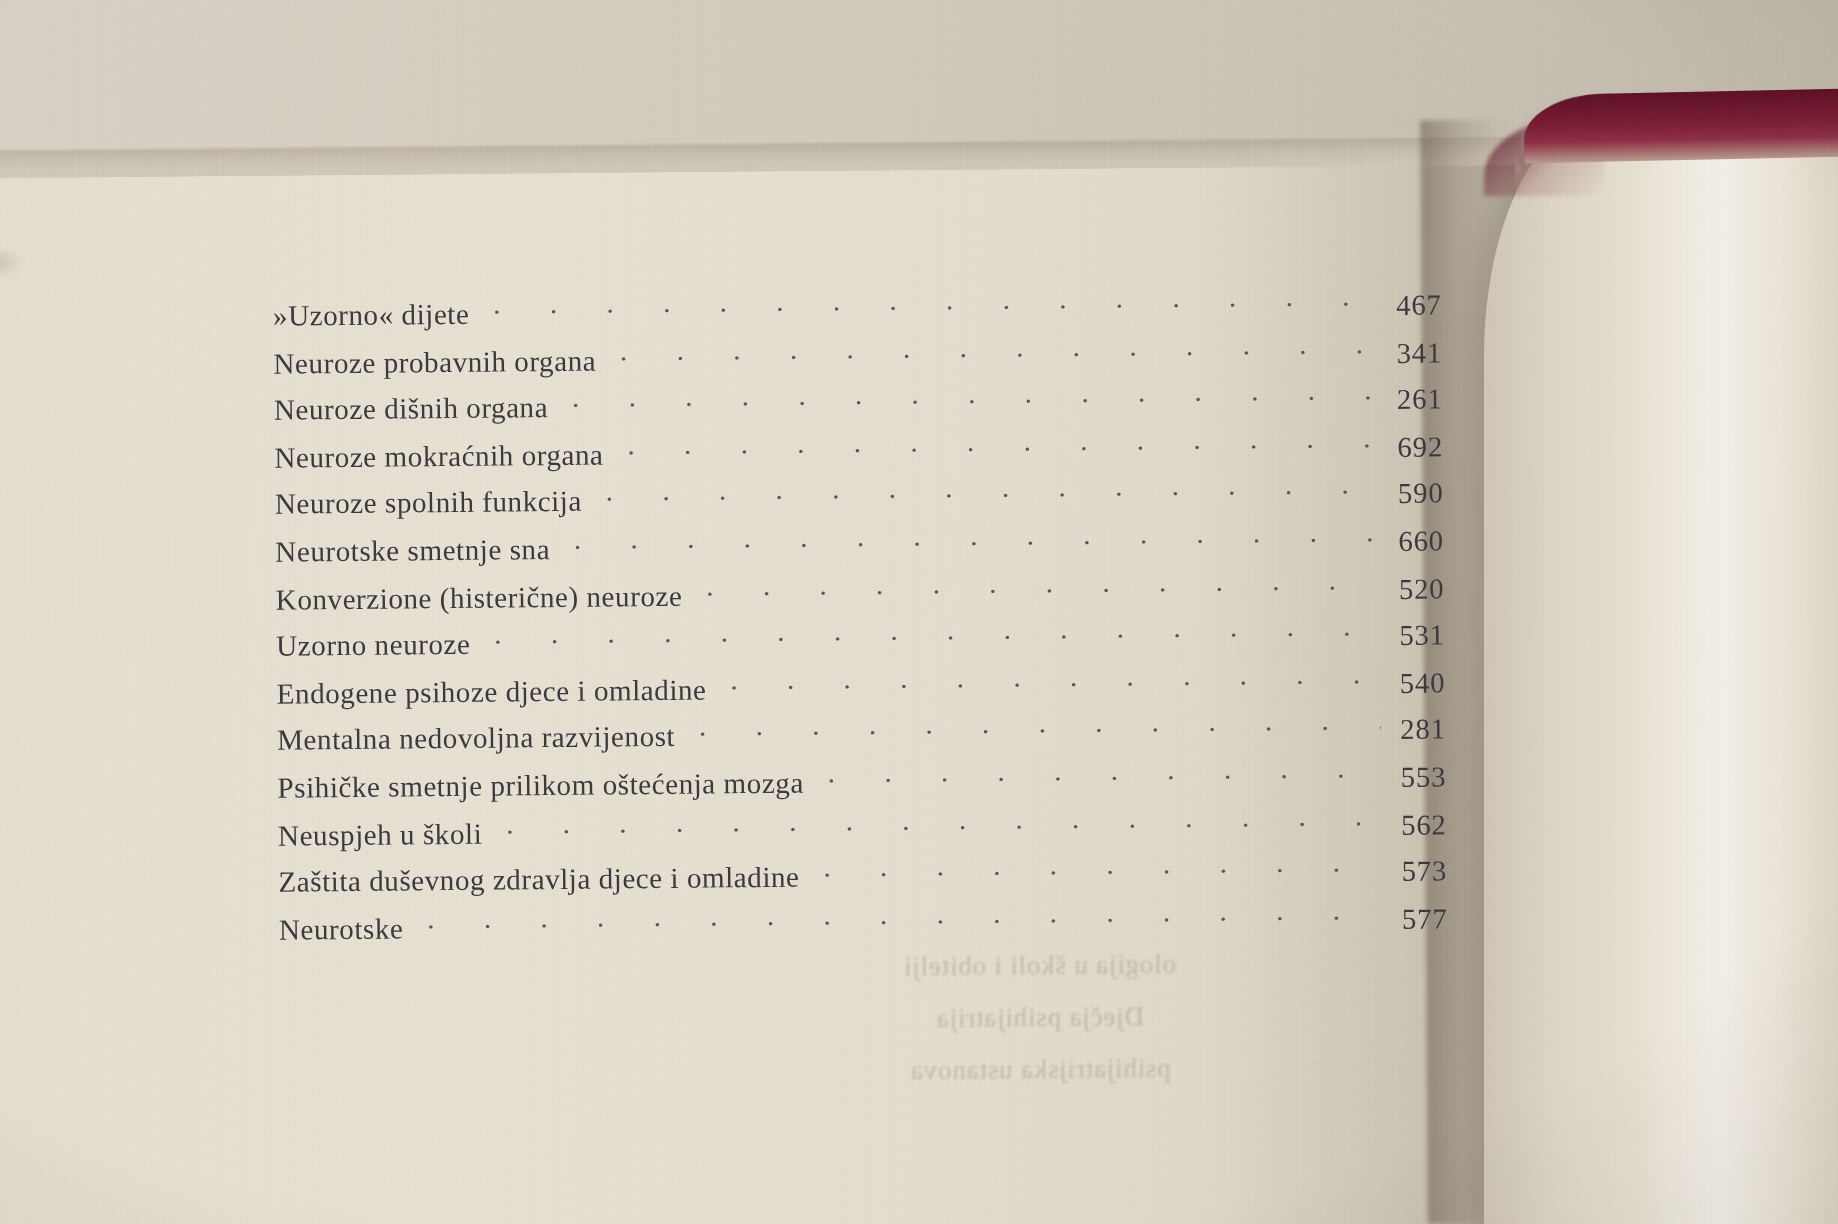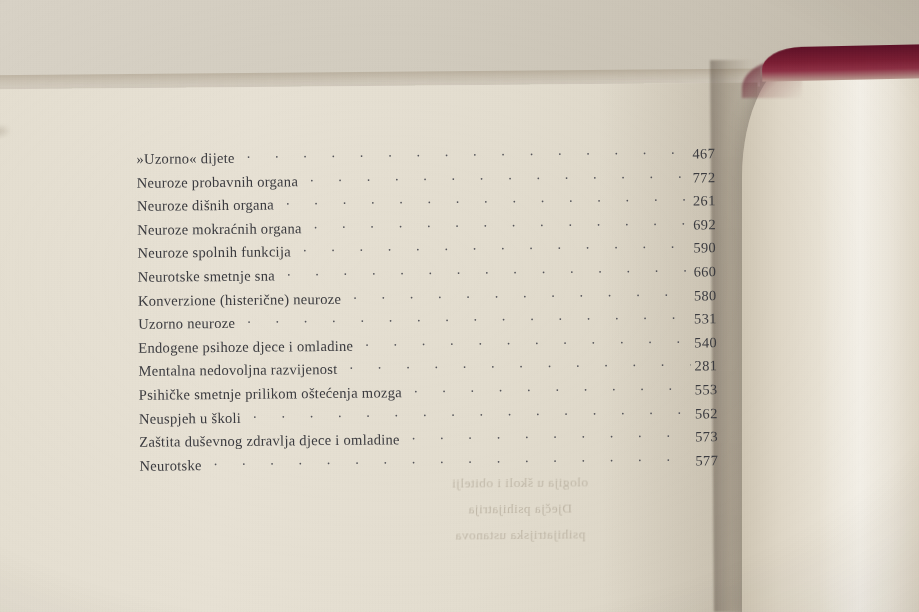--- a/index.html
+++ b/index.html
@@ -188,21 +188,21 @@
     display: block;
     font-size: 14.6px;
     letter-spacing: 10.5px;
     color: #55555a;
     line-height: 14px;
     white-space: nowrap;
     transform: translateY(-3px);
   }
   .toc-page {
     flex: 0 0 34px;
-    text-align: left;
+    text-align: center;
     font-size: 14.4px;
     letter-spacing: 0.4px;
     color: #3b3b3f;
   }
 
   
   .smudge-a {
     position: absolute;
     left: 28px; top: 34px;
     width: 26px; height: 16px;
@@ -242,21 +242,21 @@
           <span>. . . . . . . . . . . . . . . . . . . . . . . . . . . . . . . . . . . . . . . . . . . . . .</span>
         </span>
       <span class="toc-page">467</span>
     </div>
 
     <div class="toc-row">
       <span class="toc-title">Neuroze probavnih organa</span>
       <span class="toc-dots">
           <span>. . . . . . . . . . . . . . . . . . . . . . . . . . . . . . . . . . . . . . . . . . . . . .</span>
         </span>
-      <span class="toc-page">772</span>
+      <span class="toc-page">341</span>
     </div>
 
     <div class="toc-row">
       <span class="toc-title">Neuroze dišnih organa</span>
       <span class="toc-dots">
           <span>. . . . . . . . . . . . . . . . . . . . . . . . . . . . . . . . . . . . . . . . . . . . . .</span>
         </span>
       <span class="toc-page">261</span>
     </div>
 
@@ -282,21 +282,21 @@
           <span>. . . . . . . . . . . . . . . . . . . . . . . . . . . . . . . . . . . . . . . . . . . . . .</span>
         </span>
       <span class="toc-page">660</span>
     </div>
 
     <div class="toc-row">
       <span class="toc-title">Konverzione (histerične) neuroze</span>
       <span class="toc-dots">
           <span>. . . . . . . . . . . . . . . . . . . . . . . . . . . . . . . . . . . . . . . . . . . . . .</span>
         </span>
-      <span class="toc-page">580</span>
+      <span class="toc-page">520</span>
     </div>
 
     <div class="toc-row">
       <span class="toc-title">Uzorno neuroze</span>
       <span class="toc-dots">
           <span>. . . . . . . . . . . . . . . . . . . . . . . . . . . . . . . . . . . . . . . . . . . . . .</span>
         </span>
       <span class="toc-page">531</span>
     </div>
 

